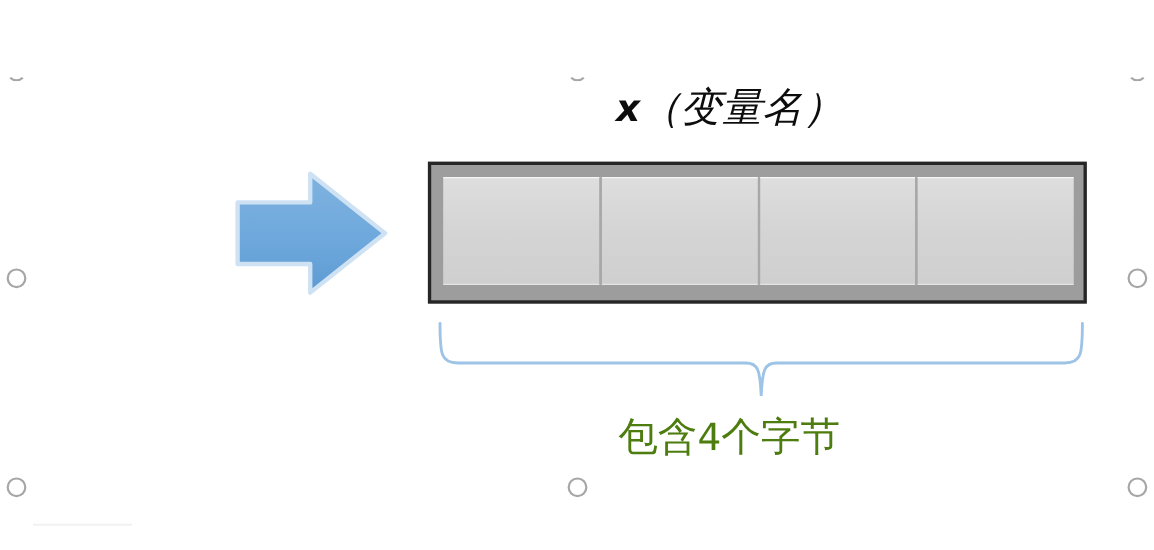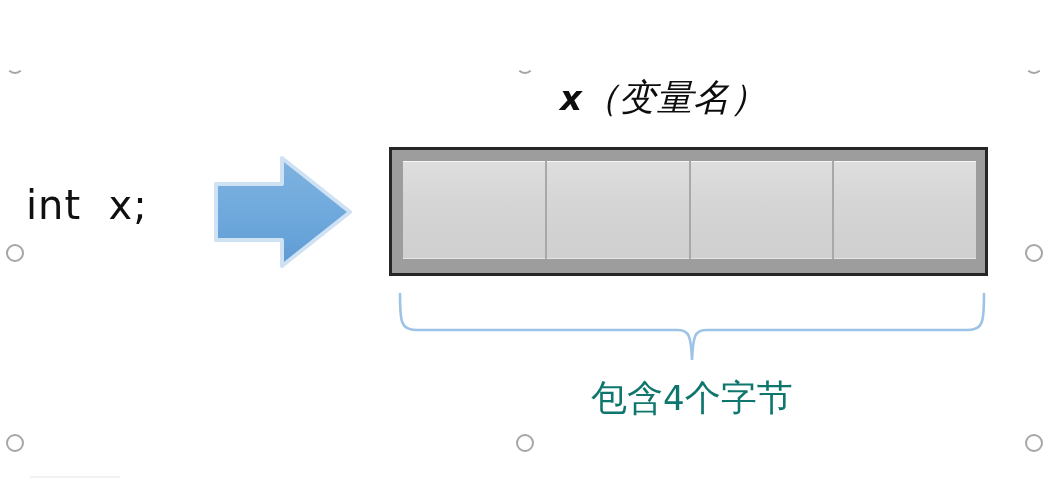--- a/index.html
+++ b/index.html
@@ -94,25 +94,25 @@
     position: absolute;
     left: 390px;
     top: 288px;
     width: 600px;
     height: 80px;
   }
 
   
   .caption {
     position: absolute;
-    left: 591px;
+    left: 562px;
     top: 378px;
     font-family: "DejaVu Serif", "Liberation Serif", serif;
     font-size: 36px;
-    color: #0f766e;
+    color: #4d7c0f;
     white-space: nowrap;
     line-height: 1.1;
   }
   .caption .num {
     font-family: "DejaVu Sans", "Liberation Sans", sans-serif;
     font-size: 34px;
   }
 
   
   .handle {
@@ -134,21 +134,20 @@
     position: absolute;
     background: #f2f2f2;
     height: 2px;
   }
 </style>
 </head>
 <body>
 
 <div id="slide">
 
-  <div class="code-label">int  x;</div>
 
   <div class="arrow-wrap">
     <svg width="142" height="120" viewBox="0 0 142 120">
       <defs>
         <linearGradient id="arrGrad" x1="0" y1="0" x2="0" y2="1">
           <stop offset="0%" stop-color="#7fb3e0"></stop>
           <stop offset="55%" stop-color="#6ea8dc"></stop>
           <stop offset="100%" stop-color="#5e9bd3"></stop>
         </linearGradient>
       </defs>

